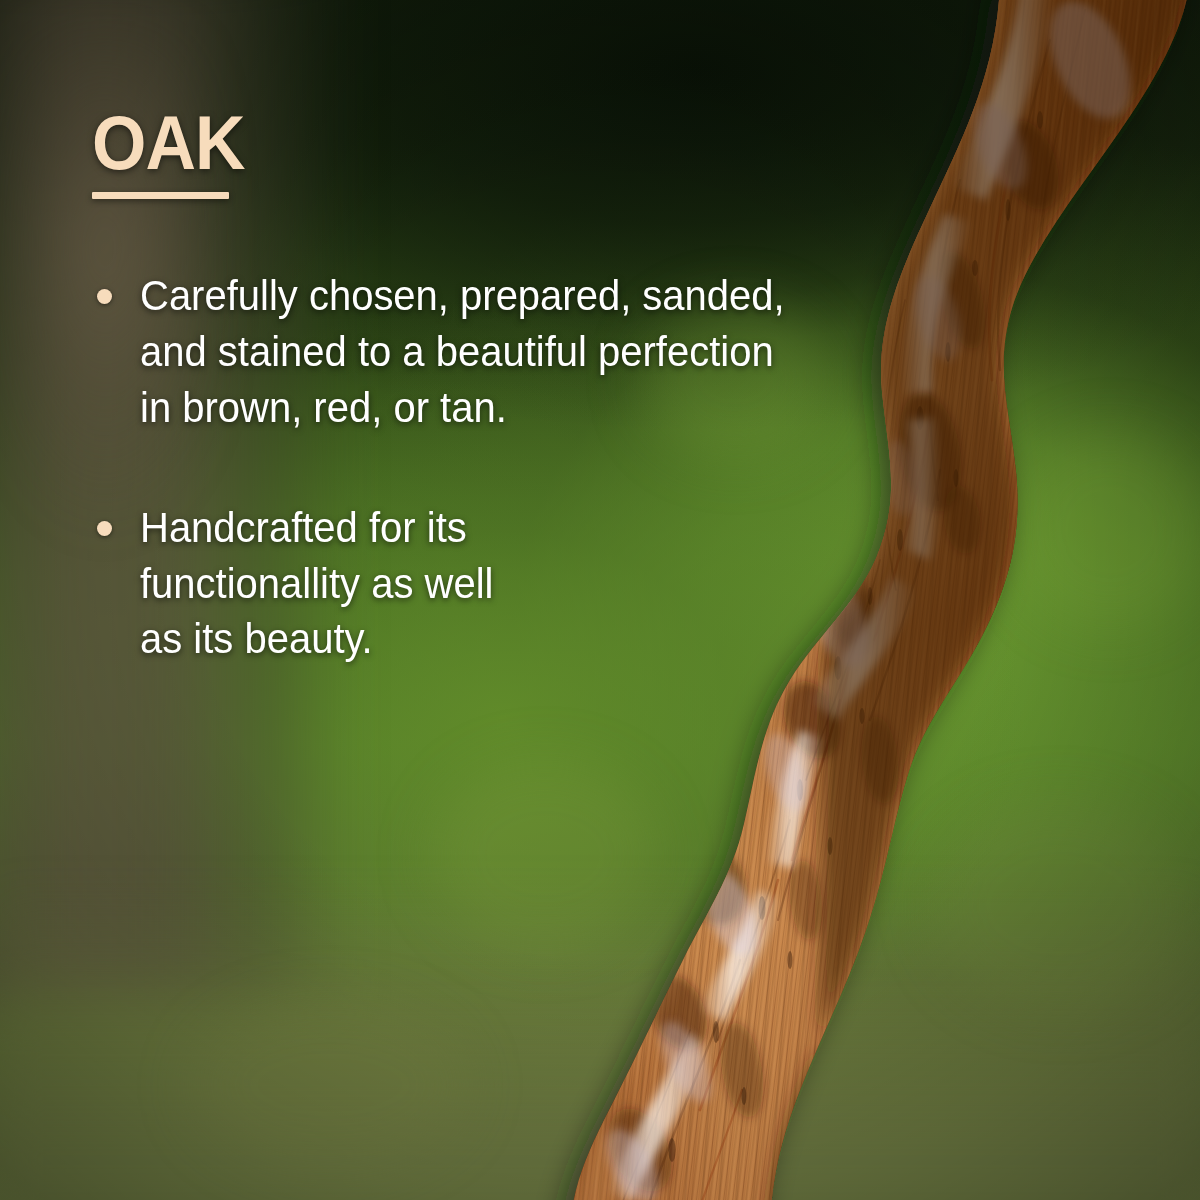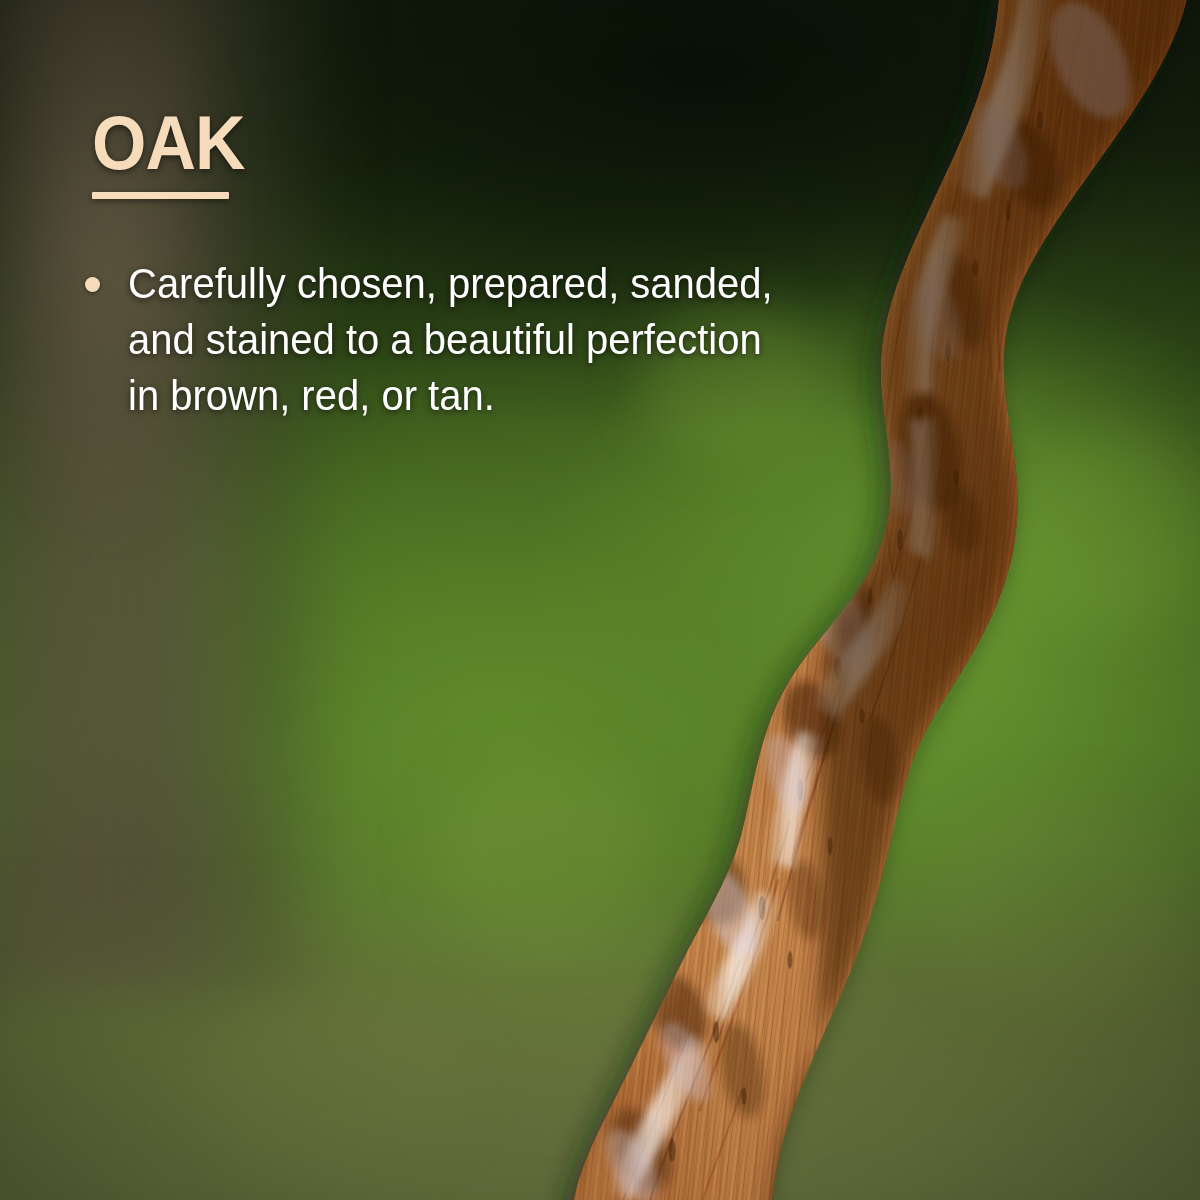--- a/index.html
+++ b/index.html
@@ -181,21 +181,21 @@
     border-radius: 1px;
     box-shadow: 0 2px 6px rgba(0,0,0,0.45);
   }
 
   #bullets {
     position: absolute;
     left: 78px;
     top: 256px;
     width: 770px;
     list-style: none;
-    margin: 0;
+    margin: 12px;
     padding: 0;
   }
 
   .bullet {
     position: relative;
     padding-left: 50px;
     margin-bottom: 64px;
   }
   .bullet:last-child { margin-bottom: 0; }
 
@@ -479,16 +479,22 @@
       <div id="title-rule"></div>
     </div>
 
     <ul id="bullets">
       <li class="bullet">
         <span class="bullet-dot"></span>
         <p class="bullet-text">Carefully chosen, prepared, sanded,
 and stained to a beautiful perfection
 in brown, red, or tan.</p>
       </li>
+      <li class="bullet">
+        <span class="bullet-dot"></span>
+        <p class="bullet-text">Handcrafted for its
+functionallity as well
+as its beauty.</p>
+      </li>
     </ul>
 
   </div>
 </div>
 
 </body></html>

